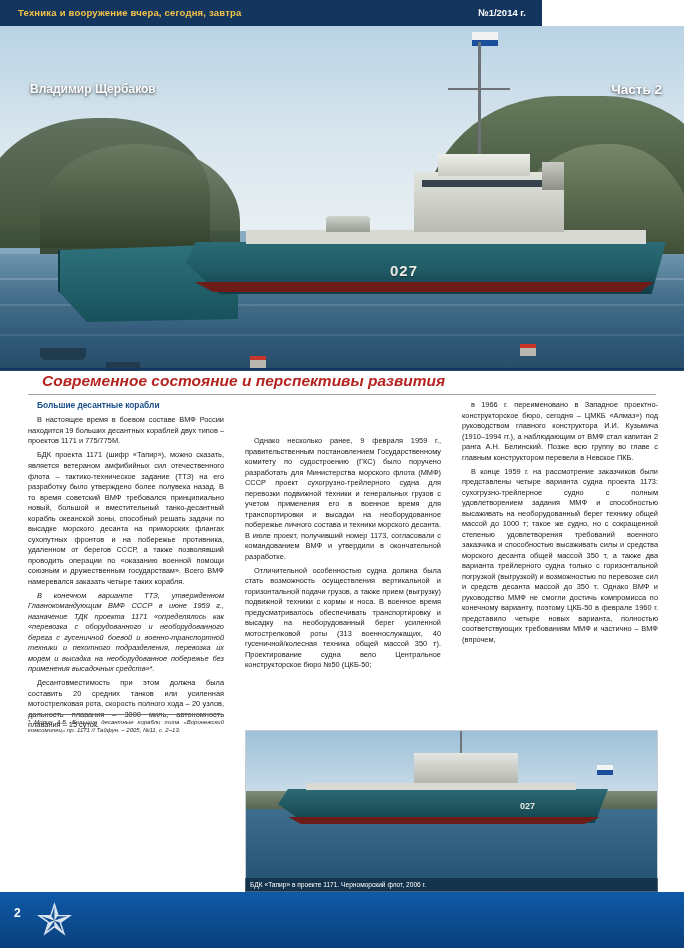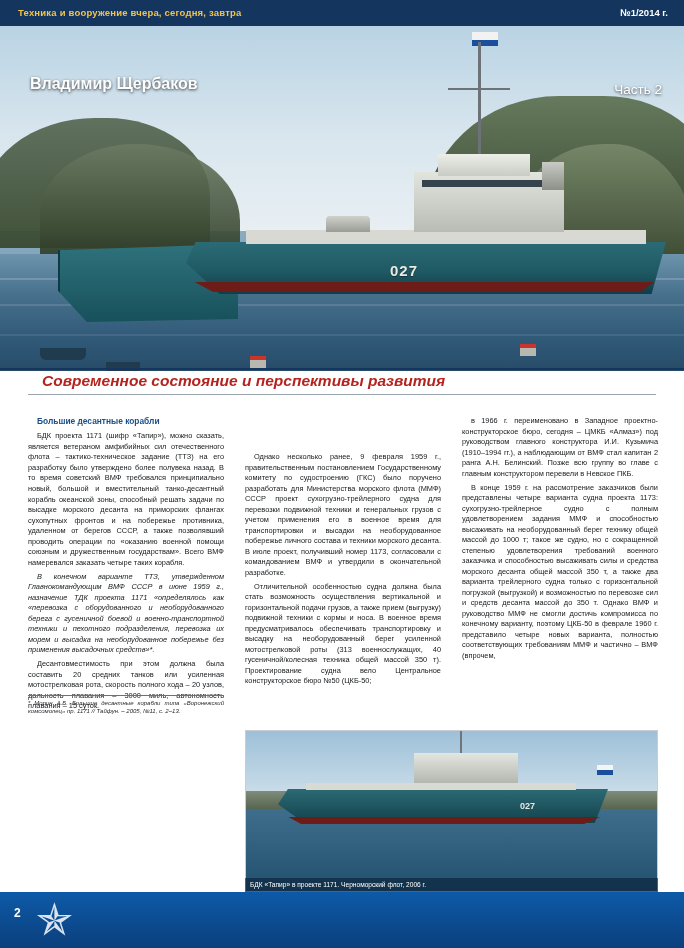--- a/index.html
+++ b/index.html
@@ -17,21 +17,21 @@
     width: 684px;
     height: 948px;
     overflow: hidden;
     background: #ffffff;
   }
 
   
   .runhead {
     position: absolute;
     left: 0; top: 0;
-    width: 684px; height: 26px;
+    width: 542px; height: 26px;
     background: #13355e;
     color: #ffffff;
     text-align: center;
   }
   .runhead .rh-left {
     position: absolute;
     left: 18px; top: 7px;
     font-size: 9.5px;
     font-weight: bold;
     color: #f3c34a;
@@ -168,27 +168,27 @@
     border-top: 4px solid #c8352a;
   }
   .smallboat {
     position: absolute; width: 46px; height: 12px;
     background: #203a4e;
     border-radius: 0 0 6px 6px;
   }
 
   
   .hero-author {
-    position: absolute; left: 30px; top: 49px;
-    font-size: 16px; font-weight: bold; color: #fdfdfd;
+    position: absolute; left: 30px; top: 56px;
+    font-size: 12px; font-weight: bold; color: #fdfdfd;
     text-shadow: 0 1px 3px rgba(0,0,0,0.75);
   }
   .hero-part {
     position: absolute; right: 22px; top: 56px;
-    font-size: 13.5px; font-weight: normal; color: #ffffff;
+    font-size: 13.5px; font-weight: bold; color: #ffffff;
     text-shadow: 0 1px 3px rgba(0,0,0,0.75);
   }
   .hero-title {
     position: absolute; left: 28px; top: 78px;
     width: 430px;
     font-size: 34px; line-height: 1.22;
     font-weight: bold; color: #ffffff;
     text-shadow: 0 2px 5px rgba(0,0,0,0.8);
     letter-spacing: 0.5px;
   }
@@ -214,21 +214,21 @@
   }
 
   
   .cols {
     position: absolute;
     left: 28px; top: 400px;
     width: 630px; height: 490px;
   }
   .col {
     position: absolute;
-    top: 16px;
+    top: 0;
     width: 196px;
     font-size: 7.4px;
     line-height: 1.42;
     color: #16181a;
     text-align: justify;
   }
   .col.c1 { left: 0; }
   .col.c2 { left: 217px; margin-top: 36px; }
   .col.c3 { left: 434px; }
   .col p { margin: 0 0 3.5px 0; text-indent: 9px; }
@@ -376,20 +376,21 @@
 
   <div class="rule-top"></div>
   <div class="section-band"></div>
   <div class="section-title">Современное состояние и перспективы развития</div>
   <div class="rule-under"></div>
 
   <div class="cols">
 
     <div class="col c1">
       <p class="subhead">Большие десантные корабли</p>
+      <p>В настоящее время в боевом составе ВМФ России находится 19 больших десантных кораблей двух типов – проектов 1171 и 775/775М.</p>
       <p>БДК проекта 1171 (шифр «Тапир»), можно сказать, является ветераном амфибийных сил отечественного флота – тактико-техническое задание (ТТЗ) на его разработку было утверждено более полувека назад. В то время советский ВМФ требовался принципиально новый, большой и вместительный танко-десантный корабль океанской зоны, способный решать задачи по высадке морского десанта на приморских флангах сухопутных фронтов и на побережье противника, удаленном от берегов СССР, а также позволявший проводить операции по «оказанию военной помощи союзным и дружественным государствам». Всего ВМФ намеревался заказать четыре таких корабля.</p>
       <p class="ital">В конечном варианте ТТЗ, утвержденном Главнокомандующим ВМФ СССР в июне 1959 г., назначение ТДК проекта 1171 «определялось как «перевозка с оборудованного и необорудованного берега с гусеничной боевой и военно-транспортной техники и пехотного подразделения, перевозка их морем и высадка на необорудованное побережье без применения высадочных средств»*.</p>
       <p>Десантовместимость при этом должна была составить 20 средних танков или усиленная мотострелковая рота, скорость полного хода – 20 узлов, дальность плавания – 3000 миль, автономность плавания – 15 суток.</p>
       <div class="footnote">* Морин А.Б. Большие десантные корабли типа «Воронежский комсомолец» пр. 1171 // Тайфун. – 2005, №11, с. 2–13.</div>
     </div>
 
     <div class="col c2">
       <p>Однако несколько ранее, 9 февраля 1959 г., правительственным постановлением Государственному комитету по судостроению (ГКС) было поручено разработать для Министерства морского флота (ММФ) СССР проект сухогрузно-трейлерного судна для перевозки подвижной техники и генеральных грузов с учетом применения его в военное время для транспортировки и высадки на необорудованное побережье личного состава и техники морского десанта. В июле проект, получивший номер 1173, согласовали с командованием ВМФ и утвердили в окончательной разработке.</p>
       <p>Отличительной особенностью судна должна была стать возможность осуществления вертикальной и горизонтальной подачи грузов, а также прием (выгрузку) подвижной техники с кормы и носа. В военное время предусматривалось обеспечивать транспортировку и высадку на необорудованный берег усиленной мотострелковой роты (313 военнослужащих, 40 гусеничной/колесная техника общей массой 350 т). Проектирование судна вело Центральное конструкторское бюро №50 (ЦКБ-50;</p>
     </div>

